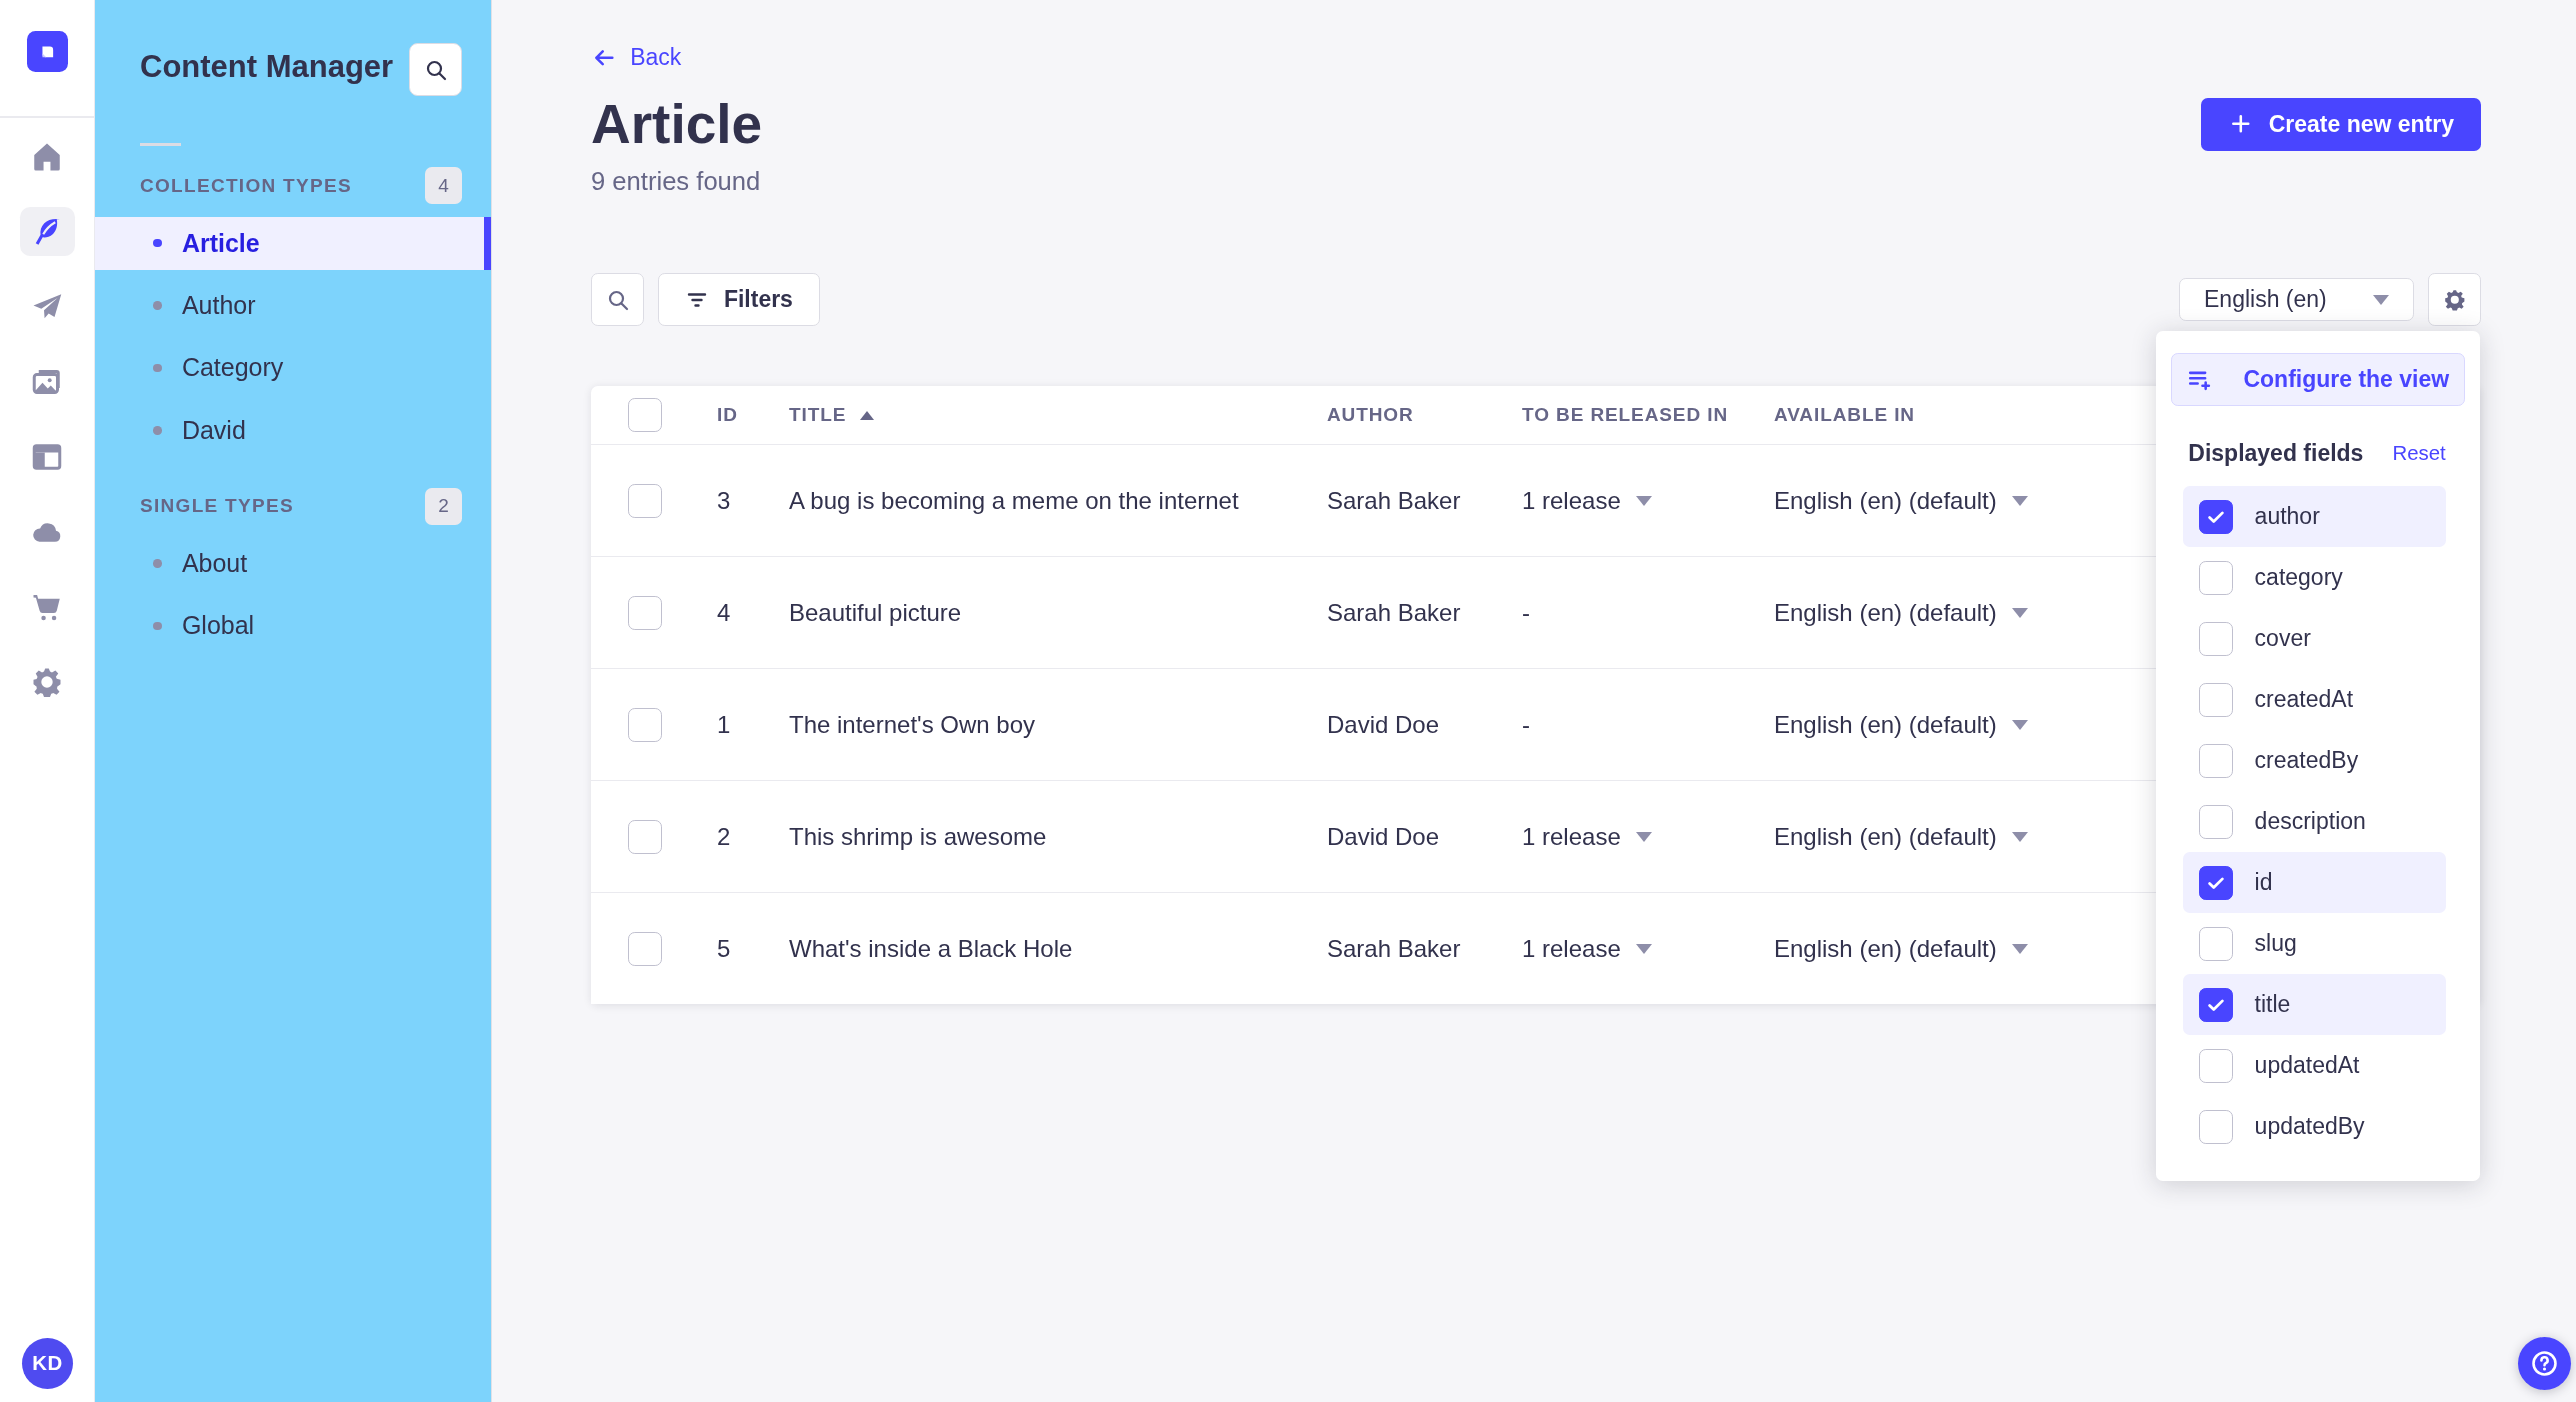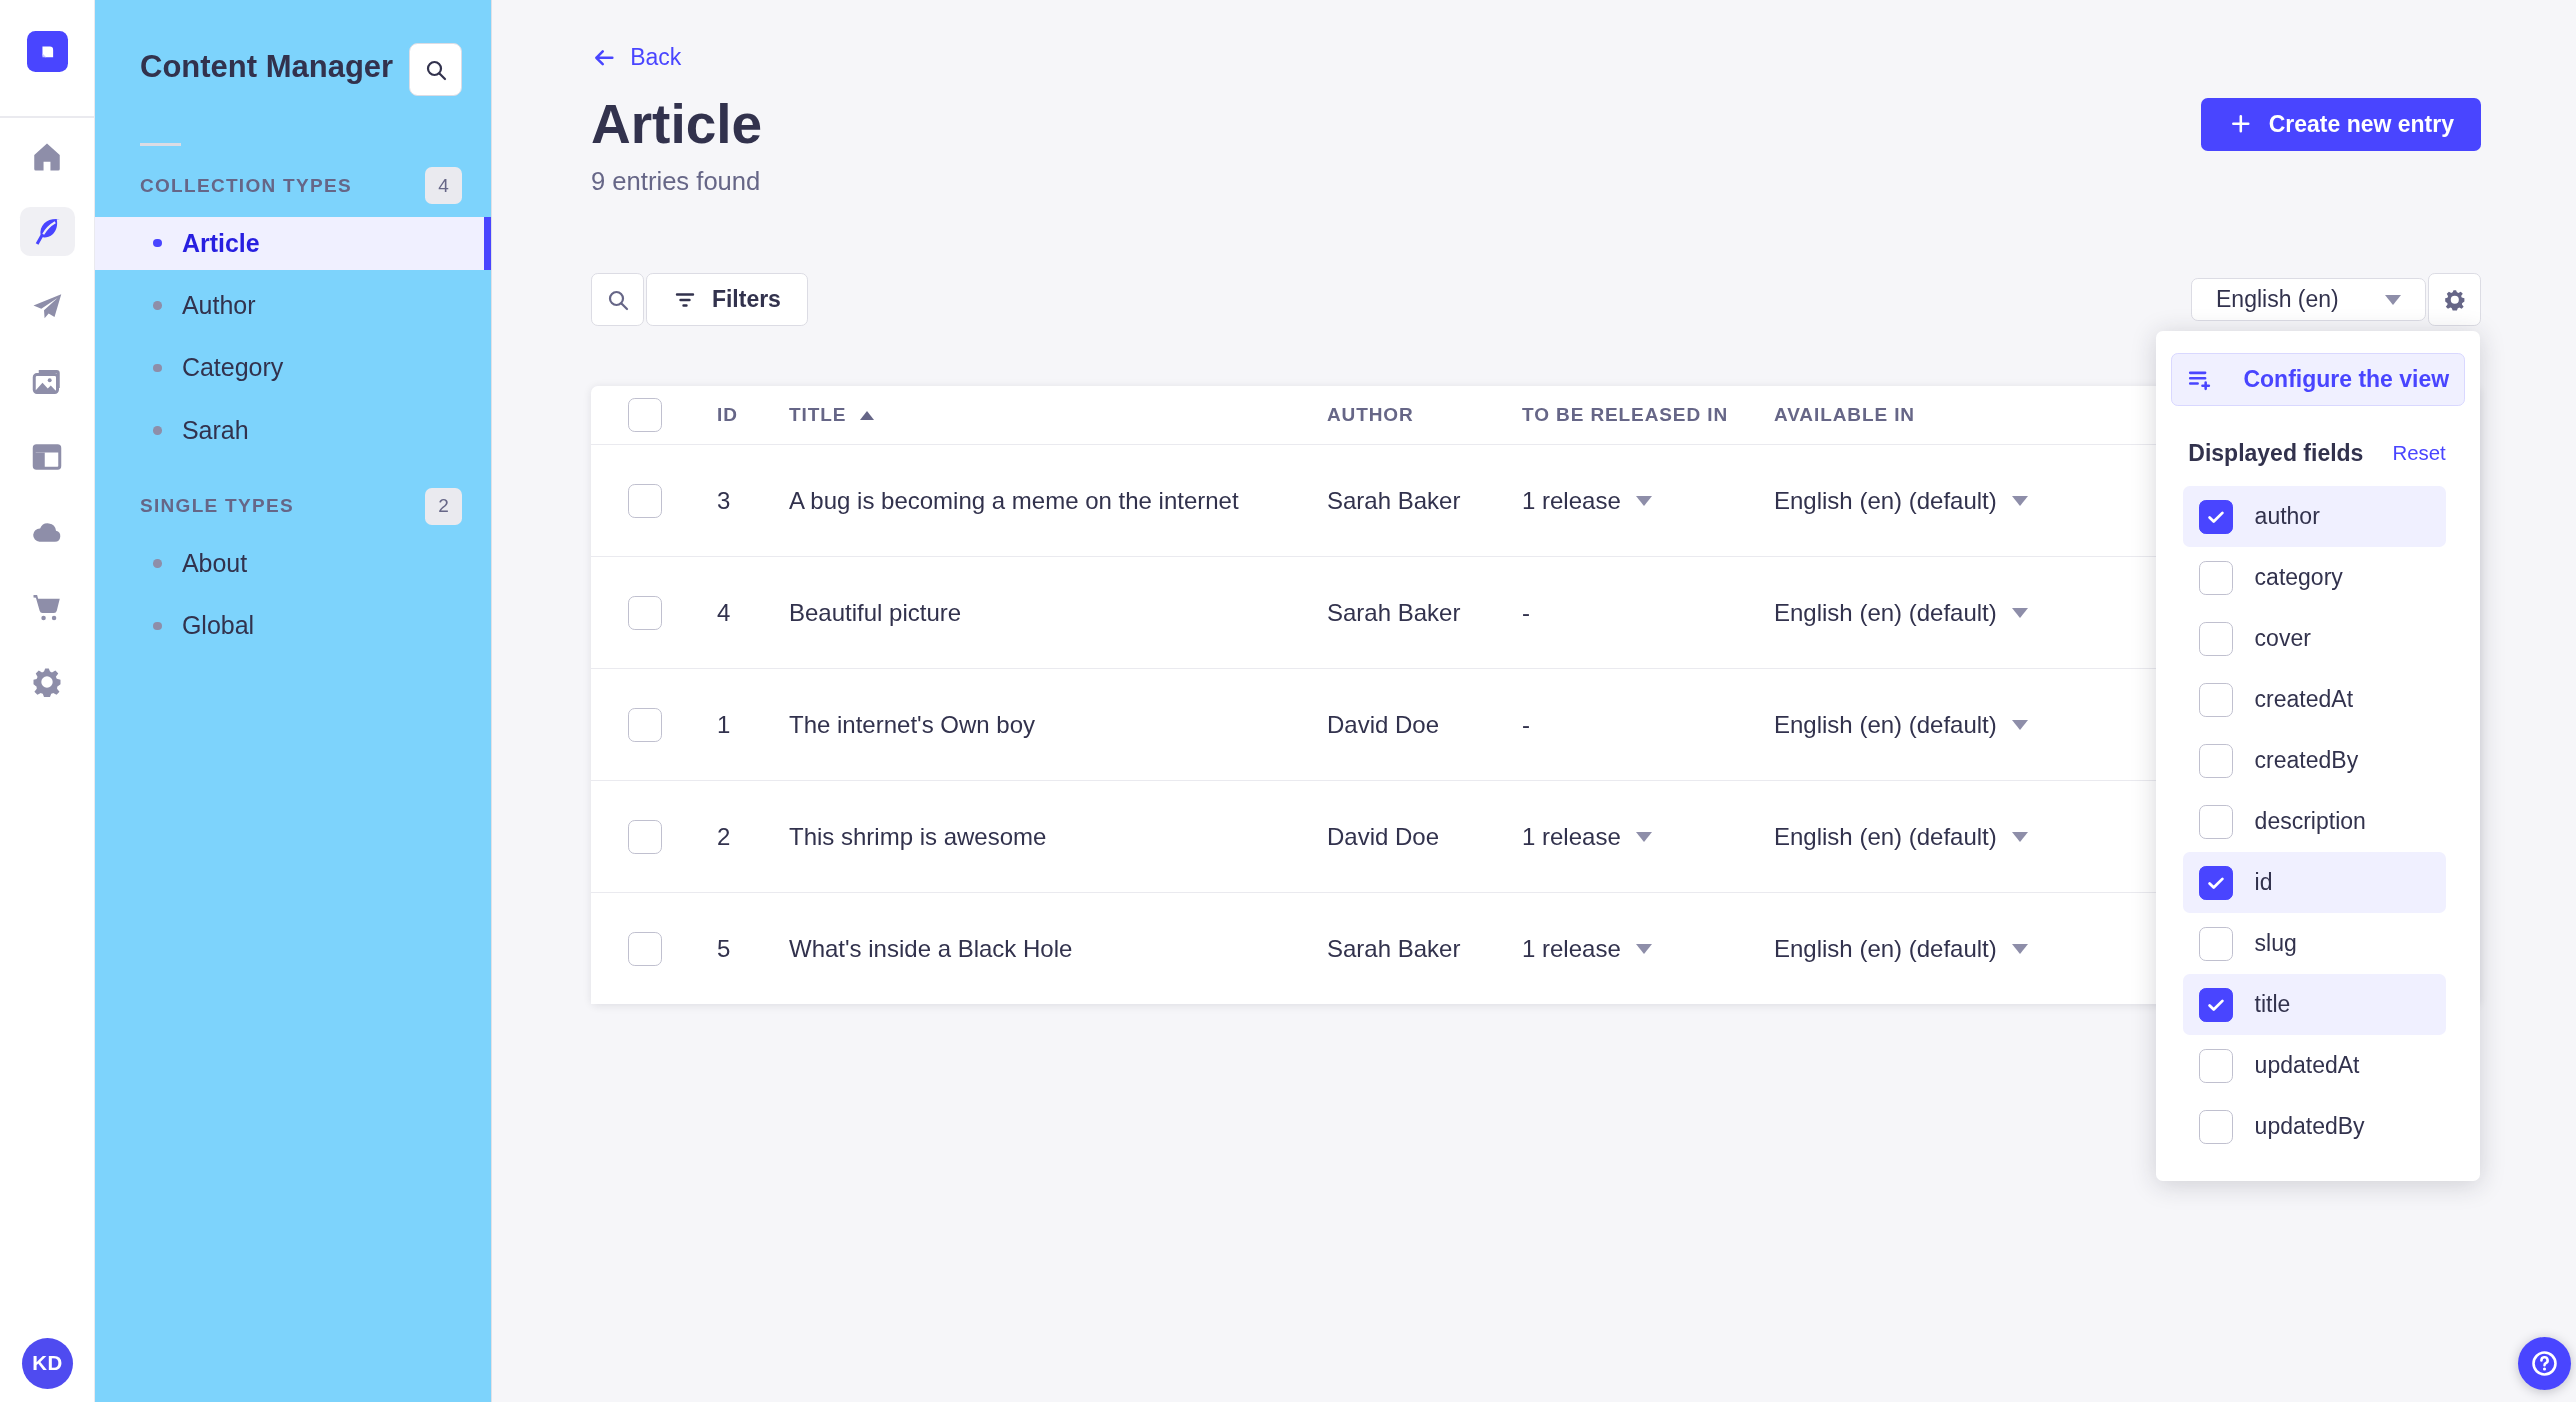--- a/index.html
+++ b/index.html
@@ -34,21 +34,21 @@
 
   
   .main { position:absolute; left:492px; right:0; top:0; bottom:0; }
   .back-row { position:absolute; left:99px; top:44px; display:flex; align-items:center; gap:13.6px; color:#4945ff; font-size:23px; cursor:pointer; }
   .title-row { position:absolute; left:99px; right:95px; top:85px; height:78px; display:flex; align-items:center; justify-content:space-between; }
   .page-title { font-size:55px; font-weight:bold; color:#32324d; }
   .create-btn { height:53px; padding:0 27px; background:#4945ff; border:none; border-radius:6.8px; color:#fff; font-size:23px; font-weight:600; display:flex; align-items:center; gap:15.3px; cursor:pointer; font-family:inherit; }
   .subtitle { position:absolute; left:99px; top:167px; font-size:25.6px; color:#666687; }
 
   .toolbar { position:absolute; left:99px; right:95px; top:273px; height:53px; display:flex; align-items:center; justify-content:space-between; }
-  .toolbar-left, .toolbar-right { display:flex; align-items:center; gap:2px; }
+  .toolbar-left, .toolbar-right { display:flex; align-items:center; gap:14px; }
   .icon-btn { width:53px; height:53px; background:#fff; border:1.7px solid #dcdce4; border-radius:6.8px; display:flex; align-items:center; justify-content:center; cursor:pointer; }
   .filters-btn { height:53px; padding:0 25.6px; background:#fff; border:1.7px solid #dcdce4; border-radius:6.8px; display:flex; align-items:center; gap:15.3px; font-size:23px; font-weight:600; color:#32324d; cursor:pointer; font-family:inherit; }
   .locale-select { height:43px; min-width:235px; padding:0 24px; background:#fff; border:1.7px solid #dcdce4; border-radius:6.8px; display:flex; align-items:center; justify-content:space-between; gap:29px; font-size:23px; color:#32324d; cursor:pointer; }
 
   .caret-down { width:0; height:0; border-left:8.5px solid transparent; border-right:8.5px solid transparent; border-top:10.2px solid #8e8ea9; }
   .caret-up { width:0; height:0; border-left:7.7px solid transparent; border-right:7.7px solid transparent; border-bottom:9.4px solid #666687; }
 
   
   .table-card { position:absolute; left:99px; top:386px; width:1889px; background:#fff; border-radius:6.8px; box-shadow:0 1.7px 8.5px rgba(33,33,52,.1); }
   .tr { display:grid; grid-template-columns:126px 72px 538px 195px 252px 1fr; align-items:center; }
@@ -166,21 +166,21 @@
     <li class="subnav-item">
         <span class="dot"></span>
         <span>Author</span>
       </li>
     <li class="subnav-item">
         <span class="dot"></span>
         <span>Category</span>
       </li>
     <li class="subnav-item">
         <span class="dot"></span>
-        <span>Sarah</span>
+        <span>David</span>
       </li>
   </ul>
 
   <div class="section-header" style="margin-top:29px;">
     <span class="section-label">SINGLE TYPES</span>
     <span class="section-badge">2</span>
   </div>
   <ul class="subnav-list">
     <li class="subnav-item">
         <span class="dot"></span>

